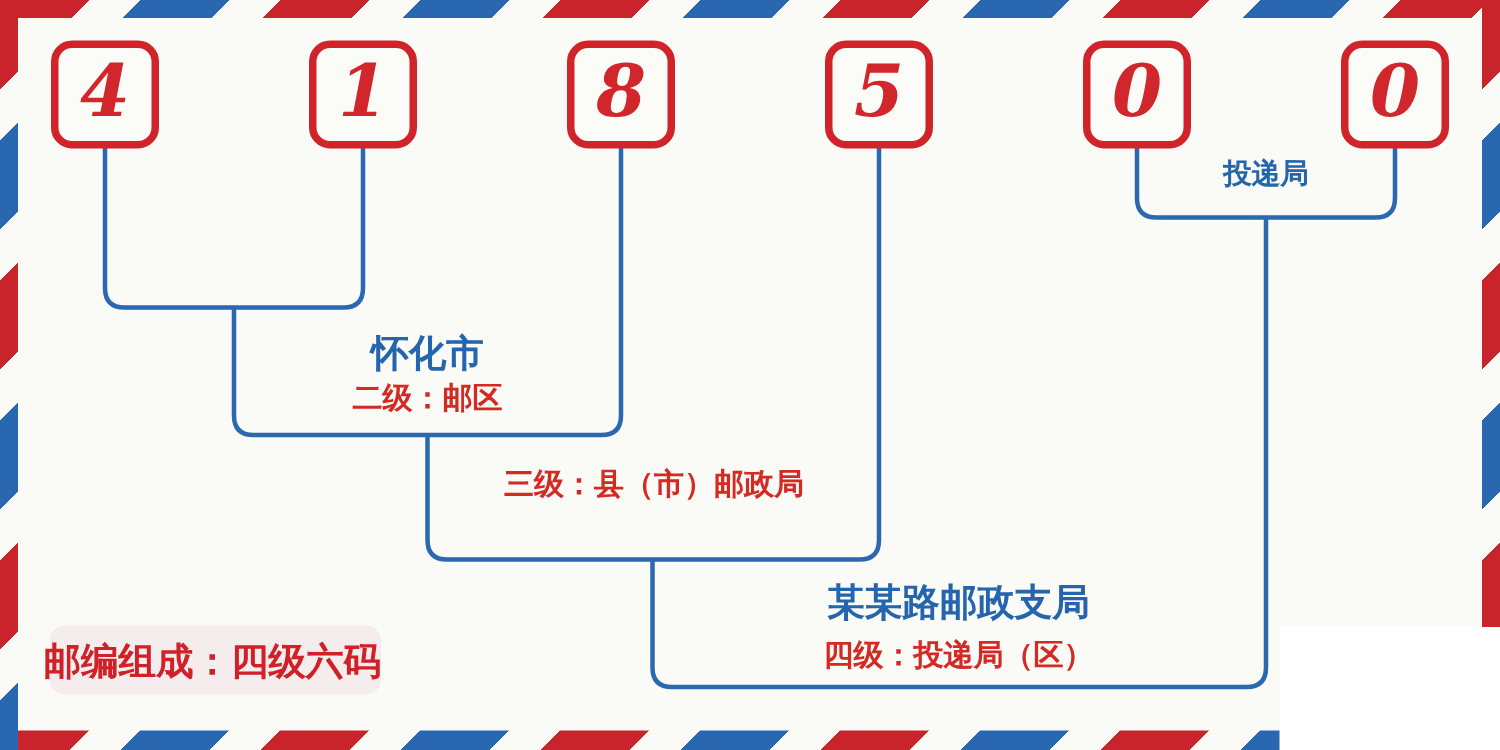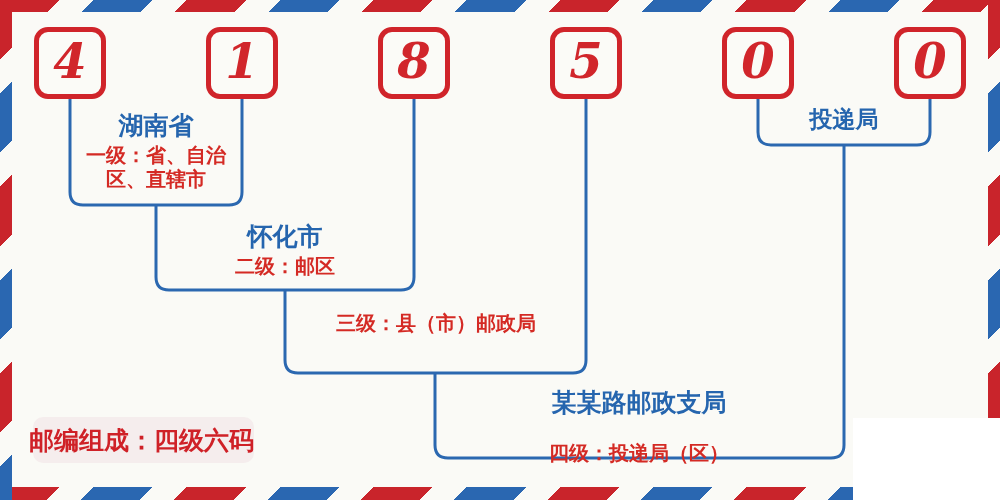--- a/index.html
+++ b/index.html
@@ -27,22 +27,22 @@
   }
   .digit{
     font-family:"DejaVu Serif",serif;font-style:italic;font-weight:bold;
     font-size:48px;color:#d1262b;line-height:1;transform:translateY(-2px);
   }
 
   .label{position:absolute;transform:translateX(-50%);text-align:center;z-index:3;white-space:nowrap;}
   .place{color:#2565ae;font-size:25px;font-weight:bold;line-height:1.1;}
   .desc{color:#d42a24;font-size:20px;font-weight:bold;line-height:1.2;margin-top:3px;}
   .desc.wrap{white-space:normal;width:150px;margin-left:auto;margin-right:auto;}
-  .label.lv4 .desc{margin-top:24px;text-align:center;}
-  .delivery .place{font-size:23px;}
+  .label.lv4 .desc{margin-top:8px;text-align:center;}
+  .delivery .place{font-size:19px;}
 
   .badge{
     position:absolute;left:33px;top:417px;width:221px;height:46px;
     background:#f5eded;border-radius:10px;z-index:3;
     display:flex;align-items:center;justify-content:flex-end;
   }
   .badge-text{color:#cf2127;font-size:25px;font-weight:bold;white-space:nowrap;}
 
   .white-patch{position:absolute;left:853px;top:418px;width:147px;height:82px;background:#ffffff;z-index:4;}
 </style>
@@ -78,24 +78,20 @@
   <div class="digit-box" style="left:550px">
     <span class="digit">5</span>
   </div>
   <div class="digit-box" style="left:722px">
     <span class="digit">0</span>
   </div>
   <div class="digit-box" style="left:894px">
     <span class="digit">0</span>
   </div>
 
-  <div class="label lv1" style="left:156px;top:112px">
-    <div class="place">湖南省</div>
-    <div class="desc wrap">一级：省、自治区、直辖市</div>
-  </div>
 
   <div class="label lv2" style="left:285px;top:223px">
     <div class="place">怀化市</div>
     <div class="desc">二级：邮区</div>
   </div>
 
   <div class="label lv3" style="left:436px;top:308px">
     <div class="desc">三级：县（市）邮政局</div>
   </div>
 

